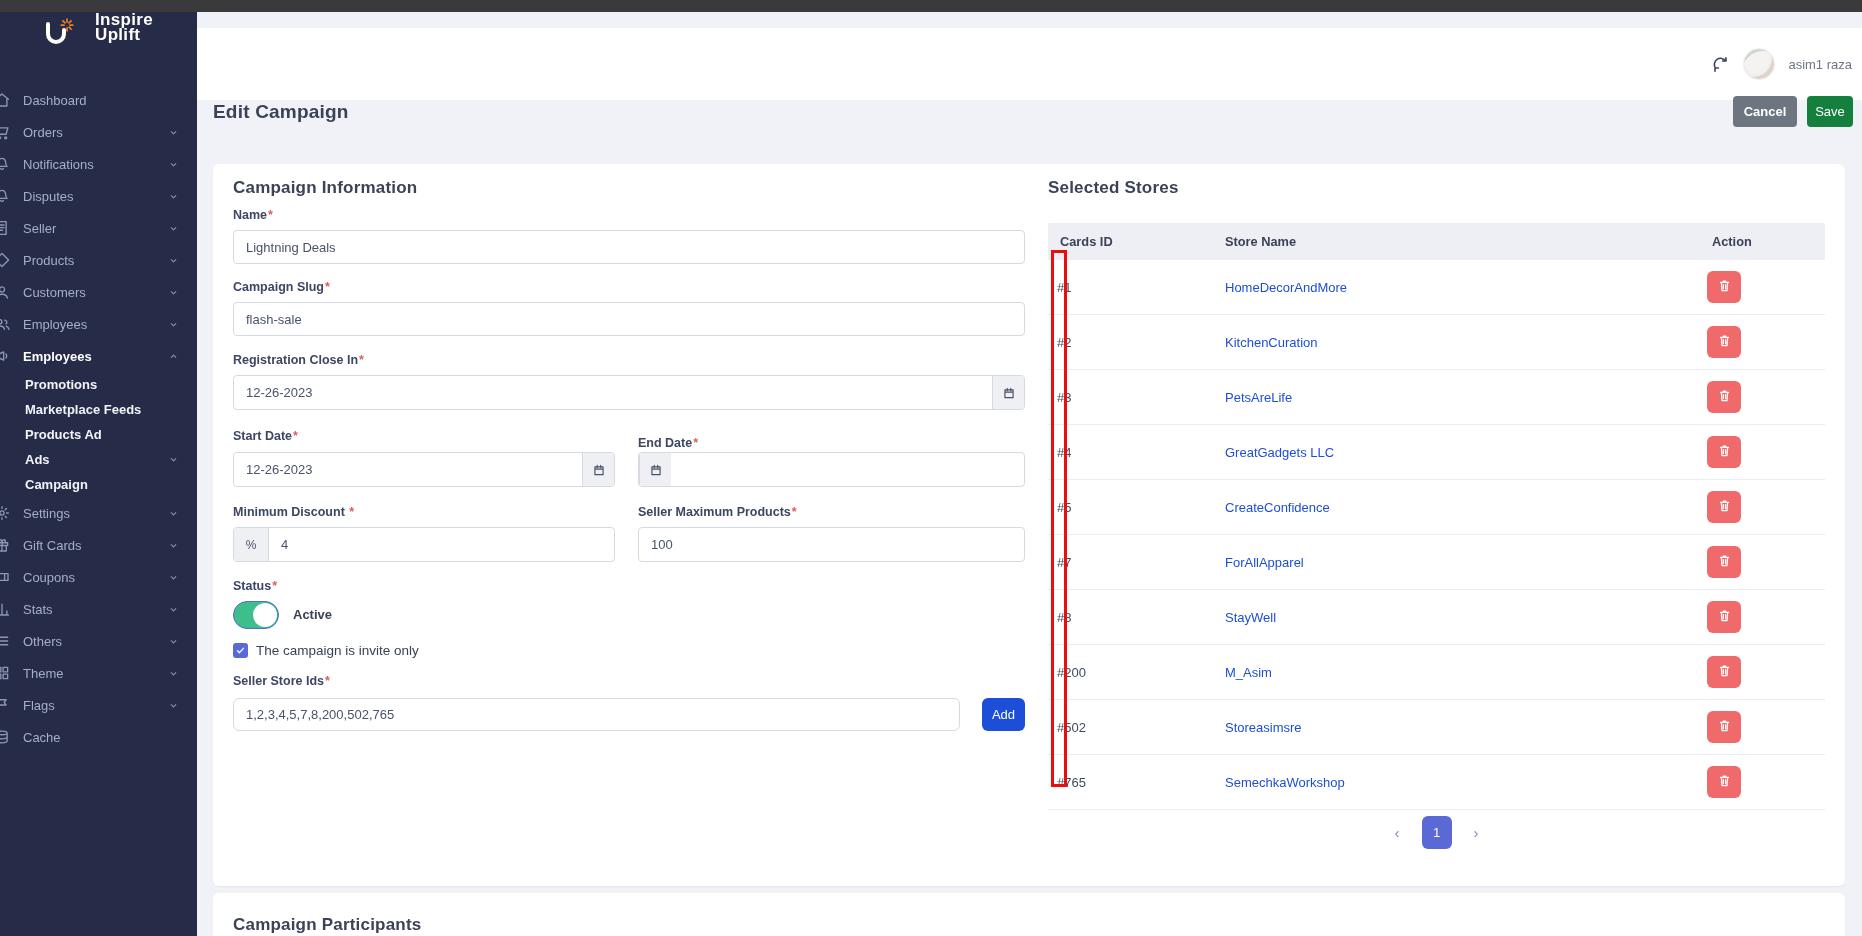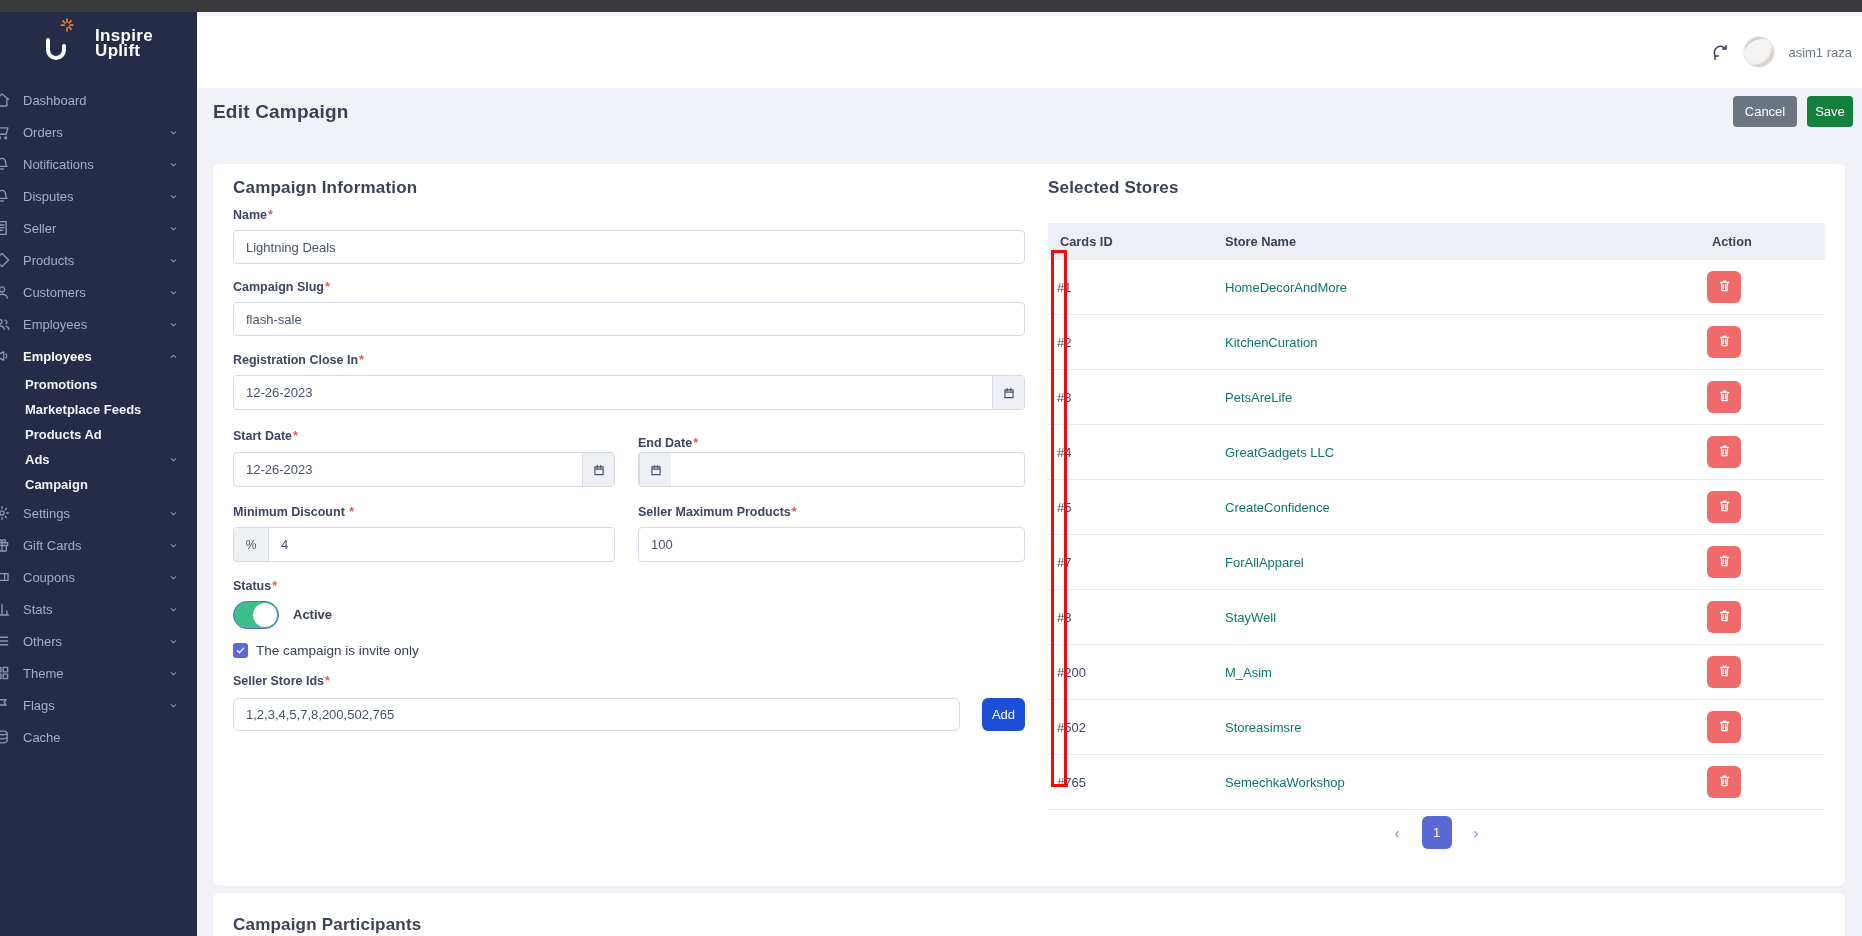--- a/index.html
+++ b/index.html
@@ -2,47 +2,47 @@
 <html><head>
 <meta charset="utf-8">
 <style>
   html,body{margin:0;padding:0;background:#d8d8d8;}
   .stage{position:relative;width:1862px;height:936px;overflow:hidden;
          font-family:"Liberation Sans",sans-serif;background:#f1f2f7;}
   
   .topstrip{position:absolute;left:0;top:0;width:1862px;height:12px;background:#3a3a3c;}
   
   .sidebar{position:absolute;left:0;top:12px;width:197px;height:924px;background:#262b48;overflow:hidden;}
-  .logo{position:relative;height:62px;display:flex;align-items:center;justify-content:center;color:#fff;gap:21px;}
+  .logo{position:relative;height:62px;display:flex;align-items:flex-start;justify-content:center;color:#fff;gap:21px;}
   .logo .swoosh{width:24px;height:30px;margin-right:6px;position:relative;top:4px;}
   .logo .burst{position:absolute;left:60px;top:6px;width:14px;height:14px;}
   .logo .ltxt{font-size:17px;font-weight:700;line-height:15px;letter-spacing:.3px;}
   .nav{margin-top:10px;}
   .nav-item{position:relative;height:32px;display:flex;align-items:center;color:#a6aec7;font-size:13px;cursor:pointer;}
   .nav-item .icon{width:18px;height:18px;margin-left:-7px;margin-right:12px;flex:0 0 auto;color:#8e96b4;}
   .nav-item .icon svg{width:18px;height:18px;display:block;}
   .nav-item.sub{height:25px;padding-left:25px;font-weight:700;color:#f2f4fa;}
   .nav-item.parent-active{color:#fff;font-weight:700;}
   .nav-item .chev{position:absolute;right:18px;width:11px;height:11px;color:#8e96b4;}
   .nav-item .chev svg{width:11px;height:11px;display:block;}
   .nav-item .chev.up svg{transform:rotate(180deg);}
   
-  .topbar{position:absolute;left:197px;top:16px;width:1665px;height:72px;background:#ffffff;
+  .topbar{position:absolute;left:197px;top:28px;width:1665px;height:72px;background:#ffffff;
           display:flex;align-items:center;justify-content:flex-end;padding-right:10px;box-sizing:border-box;gap:13px;}
   .refresh{width:19px;height:19px;color:#3a425c;cursor:pointer;}
   .refresh svg{width:19px;height:19px;display:block;}
   .avatar{width:30px;height:30px;border-radius:50%;background:radial-gradient(circle at 40% 35%,#f4f3f1 0 45%,#e4e4e8 100%);
           border:1px solid #ececef;box-shadow:inset 4px 8px 0 -6px #cfd6d2, inset -6px -6px 0 -4px #e0d4c8;cursor:pointer;}
   .username{font-size:13px;color:#6f7686;cursor:pointer;}
   
   .content{position:absolute;left:197px;top:84px;width:1665px;height:852px;}
   .page-title{position:absolute;left:16px;top:17px;font-size:19px;font-weight:700;color:#3b4256;letter-spacing:.2px;}
   .head-btns{position:absolute;right:9px;top:12px;display:flex;gap:10px;}
   .btn{border:none;border-radius:4px;color:#fff;font-size:13px;font-family:inherit;cursor:pointer;height:31px;}
-  .btn.cancel{background:#6c7580;width:64px;}
+  .btn.cancel{background:#6c7580;width:64px;font-weight:bold;}
   .btn.save{background:#15803d;width:46px;}
   .card{position:absolute;background:#fff;border-radius:6px;box-shadow:0 1px 2px rgba(60,70,110,.06);}
   .card1{left:16px;top:68px;width:1632px;height:722px;margin-top:12px;}
   .card2{left:16px;top:809px;width:1632px;height:140px;}
   .sec-title{position:absolute;font-size:17px;font-weight:700;color:#3c4257;letter-spacing:.2px;}
   
   .flabel{position:absolute;font-size:12.5px;font-weight:700;color:#3d4663;}
   .req{color:#e25c5c;margin-left:1px;}
   .tinput{position:absolute;box-sizing:border-box;height:34px;border:1px solid #d5dae4;border-radius:4px;
           background:#fff;font-family:inherit;font-size:13px;color:#49536b;padding:0 12px;outline:none;}
@@ -59,21 +59,21 @@
   .cbox{position:absolute;width:15px;height:15px;border-radius:3px;background:#5b69d6;display:flex;align-items:center;justify-content:center;color:#fff;cursor:pointer;}
   .cbox svg{width:11px;height:11px;}
   .cbox-label{position:absolute;font-size:13.5px;color:#3b4256;}
   .btn-add{position:absolute;width:43px;height:33px;background:#1d4ed8;border:none;border-radius:6px;color:#fff;font-size:13px;font-family:inherit;cursor:pointer;}
   .ids-input{border-radius:6px;height:33px;}
   
   .thead{position:absolute;background:#edeff4;border-radius:2px;display:flex;align-items:center;}
   .thead span{font-size:12.8px;font-weight:700;color:#3b4257;}
   .trow{position:relative;height:54px;border-bottom:1px solid #e9ecf2;}
   .trow .cid{position:absolute;left:9px;top:20px;font-size:13px;color:#404b5f;}
-  .trow .cname{position:absolute;left:177px;top:20px;font-size:13px;color:#0f766e;}
+  .trow .cname{position:absolute;left:177px;top:20px;font-size:13px;color:#1d4ed8;}
   .trow .del{position:absolute;left:659px;top:11px;width:34px;height:32px;background:#f06a6b;border:none;border-radius:6px;
              color:#fff;display:flex;align-items:center;justify-content:center;cursor:pointer;}
   .trow .del svg{width:15px;height:15px;}
   .pager{position:absolute;display:flex;align-items:center;justify-content:center;gap:16px;}
   .pg-arrow{font-size:15px;color:#7d87cf;cursor:pointer;background:none;border:none;font-family:inherit;}
   .pg-num{width:30px;height:33px;background:#5b69d6;color:#fff;border:none;border-radius:6px;font-size:13px;font-family:inherit;cursor:pointer;}
   
   .annotation{position:absolute;left:1051px;top:250px;width:16px;height:537px;border:3px solid #ee0c0c;box-sizing:border-box;pointer-events:none;}
 </style>
 </head>

